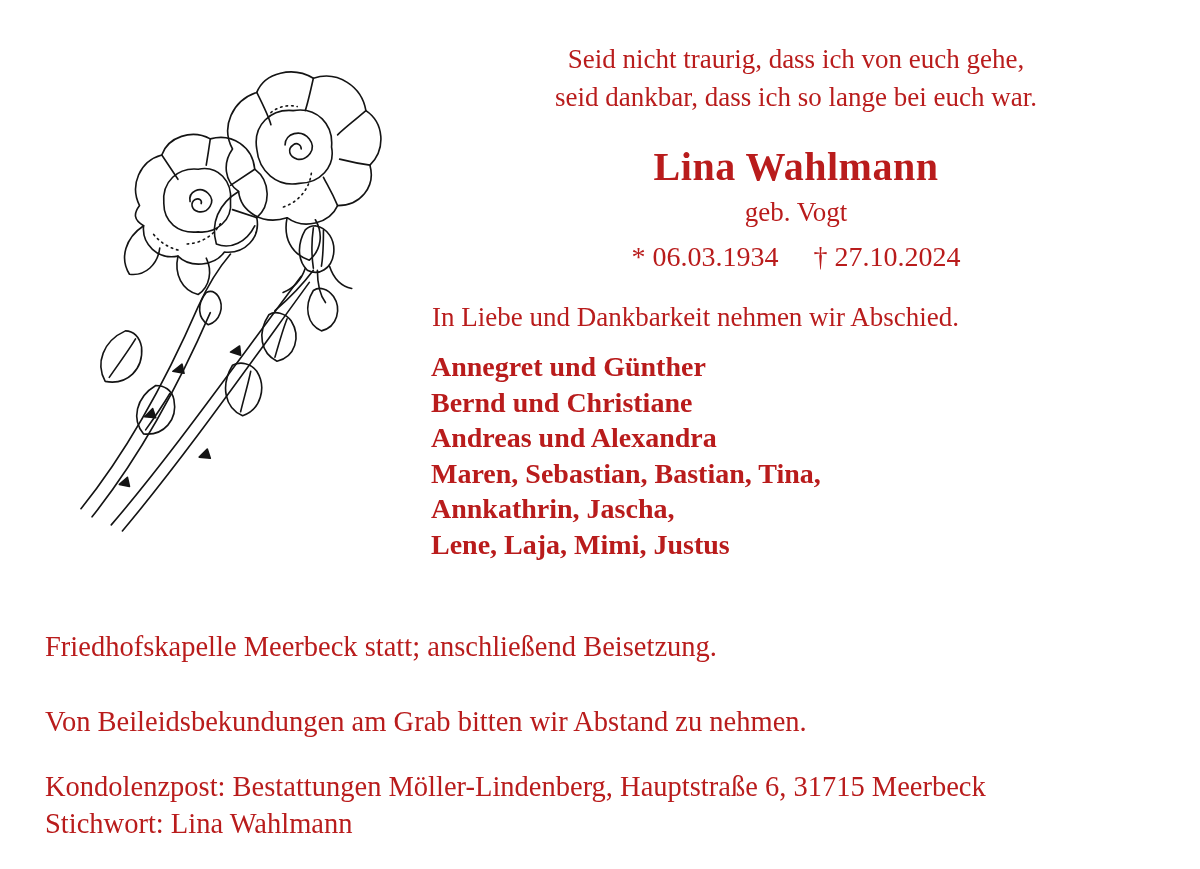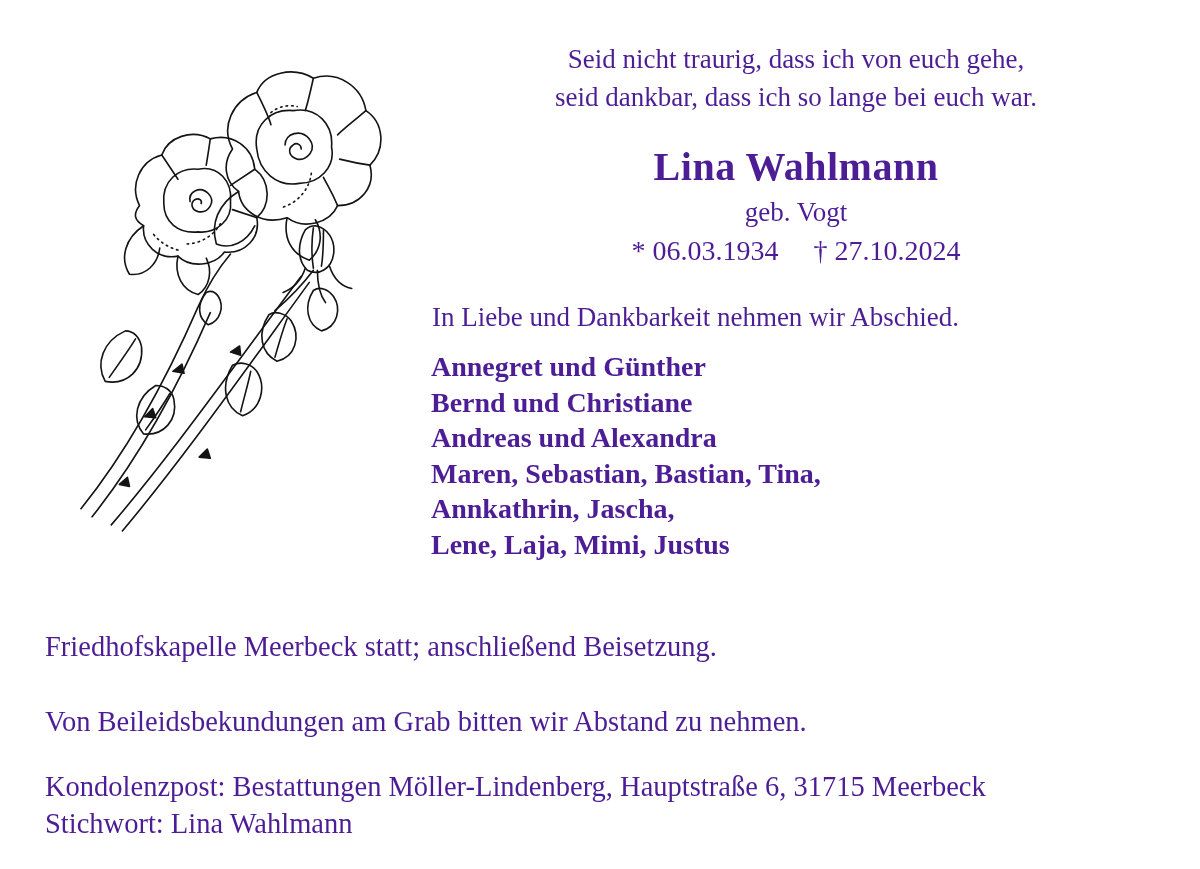--- a/index.html
+++ b/index.html
@@ -6,21 +6,21 @@
     margin: 0;
     padding: 0;
     background: #ffffff;
   }
   .page {
     position: relative;
     width: 1200px;
     height: 869px;
     background: #ffffff;
     font-family: "Liberation Serif", "DejaVu Serif", serif;
-    color: #4c1d95;
+    color: #b91c1c;
     overflow: hidden;
   }
   
   .rose-art {
     position: absolute;
     left: 58px;
     top: 52px;
     width: 345px;
     height: 485px;
   }
@@ -44,21 +44,21 @@
     font-weight: bold;
     line-height: 58px;
     letter-spacing: 0.5px;
   }
   .maiden-name {
     margin-top: 0;
     font-size: 27px;
     line-height: 32px;
   }
   .dates {
-    margin-top: 6px;
+    margin-top: 12px;
     font-size: 28px;
     line-height: 34px;
   }
   .dates .birth { margin-right: 28px; }
 
   
   .farewell {
     position: absolute;
     left: 432px;
     top: 300px;

